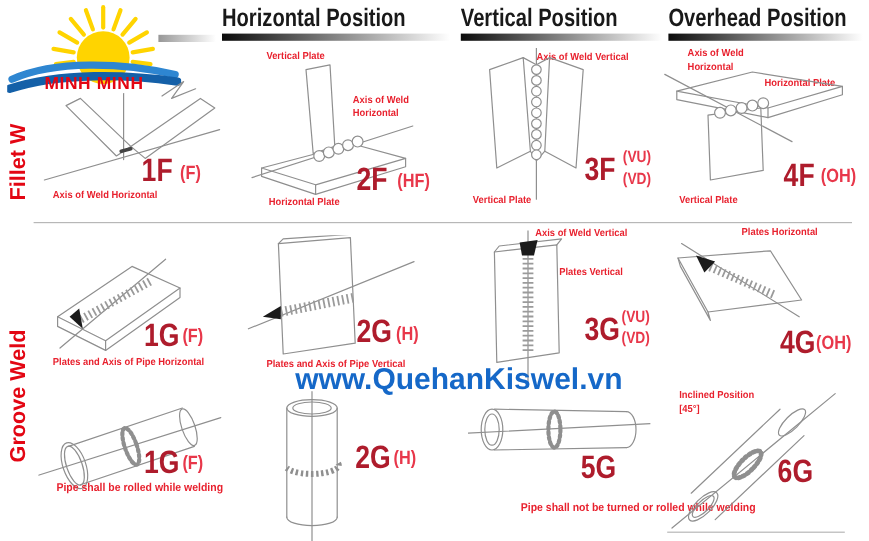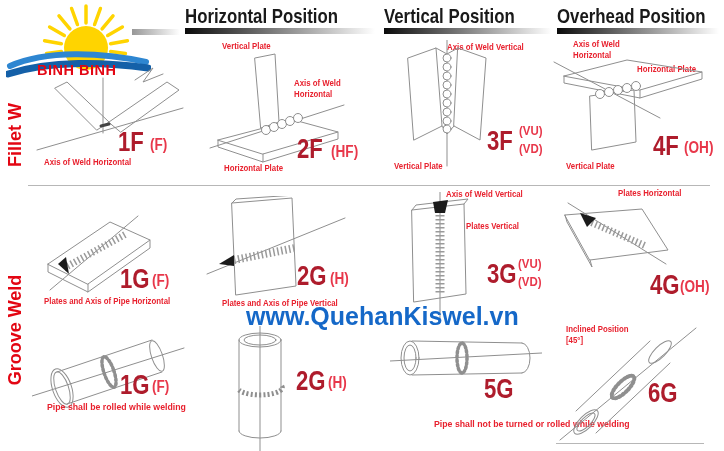--- a/index.html
+++ b/index.html
@@ -42,21 +42,21 @@
       <line x1="63.9" y1="24.8" x2="53" y2="11.8"></line>
       <line x1="58.3" y1="31.5" x2="43.6" y2="23"></line>
       <line x1="55.4" y1="39.7" x2="38.6" y2="36.7"></line>
       <line x1="55.4" y1="47.5" x2="40.6" y2="49.5"></line>
       <line x1="104.6" y1="47.5" x2="119.4" y2="49.5"></line>
     </g>
     <circle cx="80" cy="44" r="22" fill="#ffd400" stroke="none"></circle>
     <path d="M4,62 C40,46 95,48 140,58" stroke="#2e86d1" stroke-width="6"></path>
     <path d="M2,70 C45,56 100,58 142,64" stroke="#1460a8" stroke-width="7"></path>
   </svg>
-  <div class="brand" style="left:37px;top:62px">BINH BINH</div>
+  <div class="brand" style="left:37px;top:62px">MINH MINH</div>
 
   <div class="hdr-bar soft" style="left:132px;top:29px;width:48px"></div>
   <div class="hdr" style="left:185px;top:5px">Horizontal Position</div>
   <div class="hdr-bar" style="left:185px;top:28px;width:190px"></div>
   <div class="hdr" style="left:384px;top:5px">Vertical Position</div>
   <div class="hdr-bar" style="left:384px;top:28px;width:168px"></div>
   <div class="hdr" style="left:557px;top:5px">Overhead Position</div>
   <div class="hdr-bar" style="left:557px;top:28px;width:162px"></div>
 
   <div class="side" style="left:15px;top:135px">Fillet W</div>

